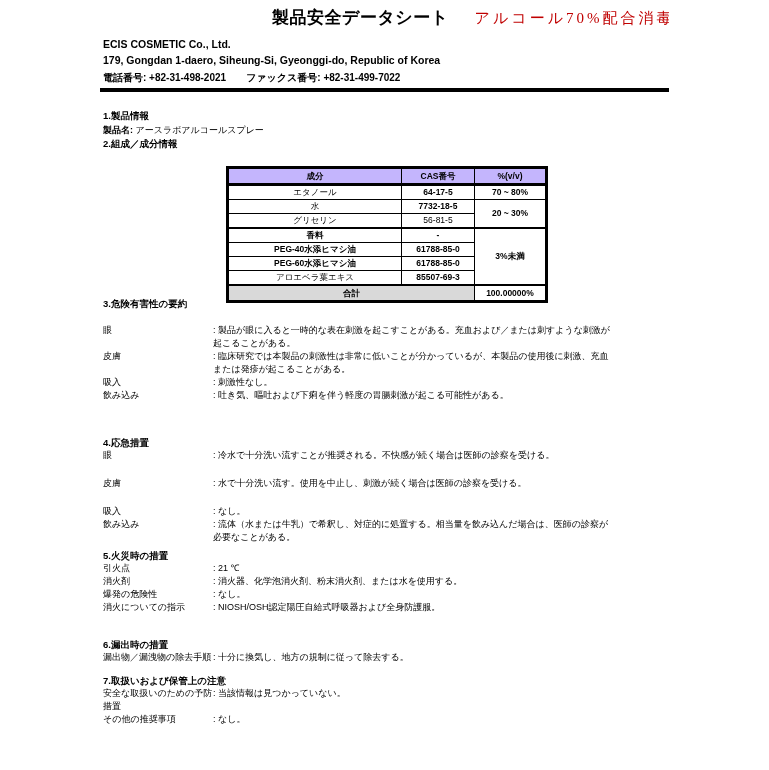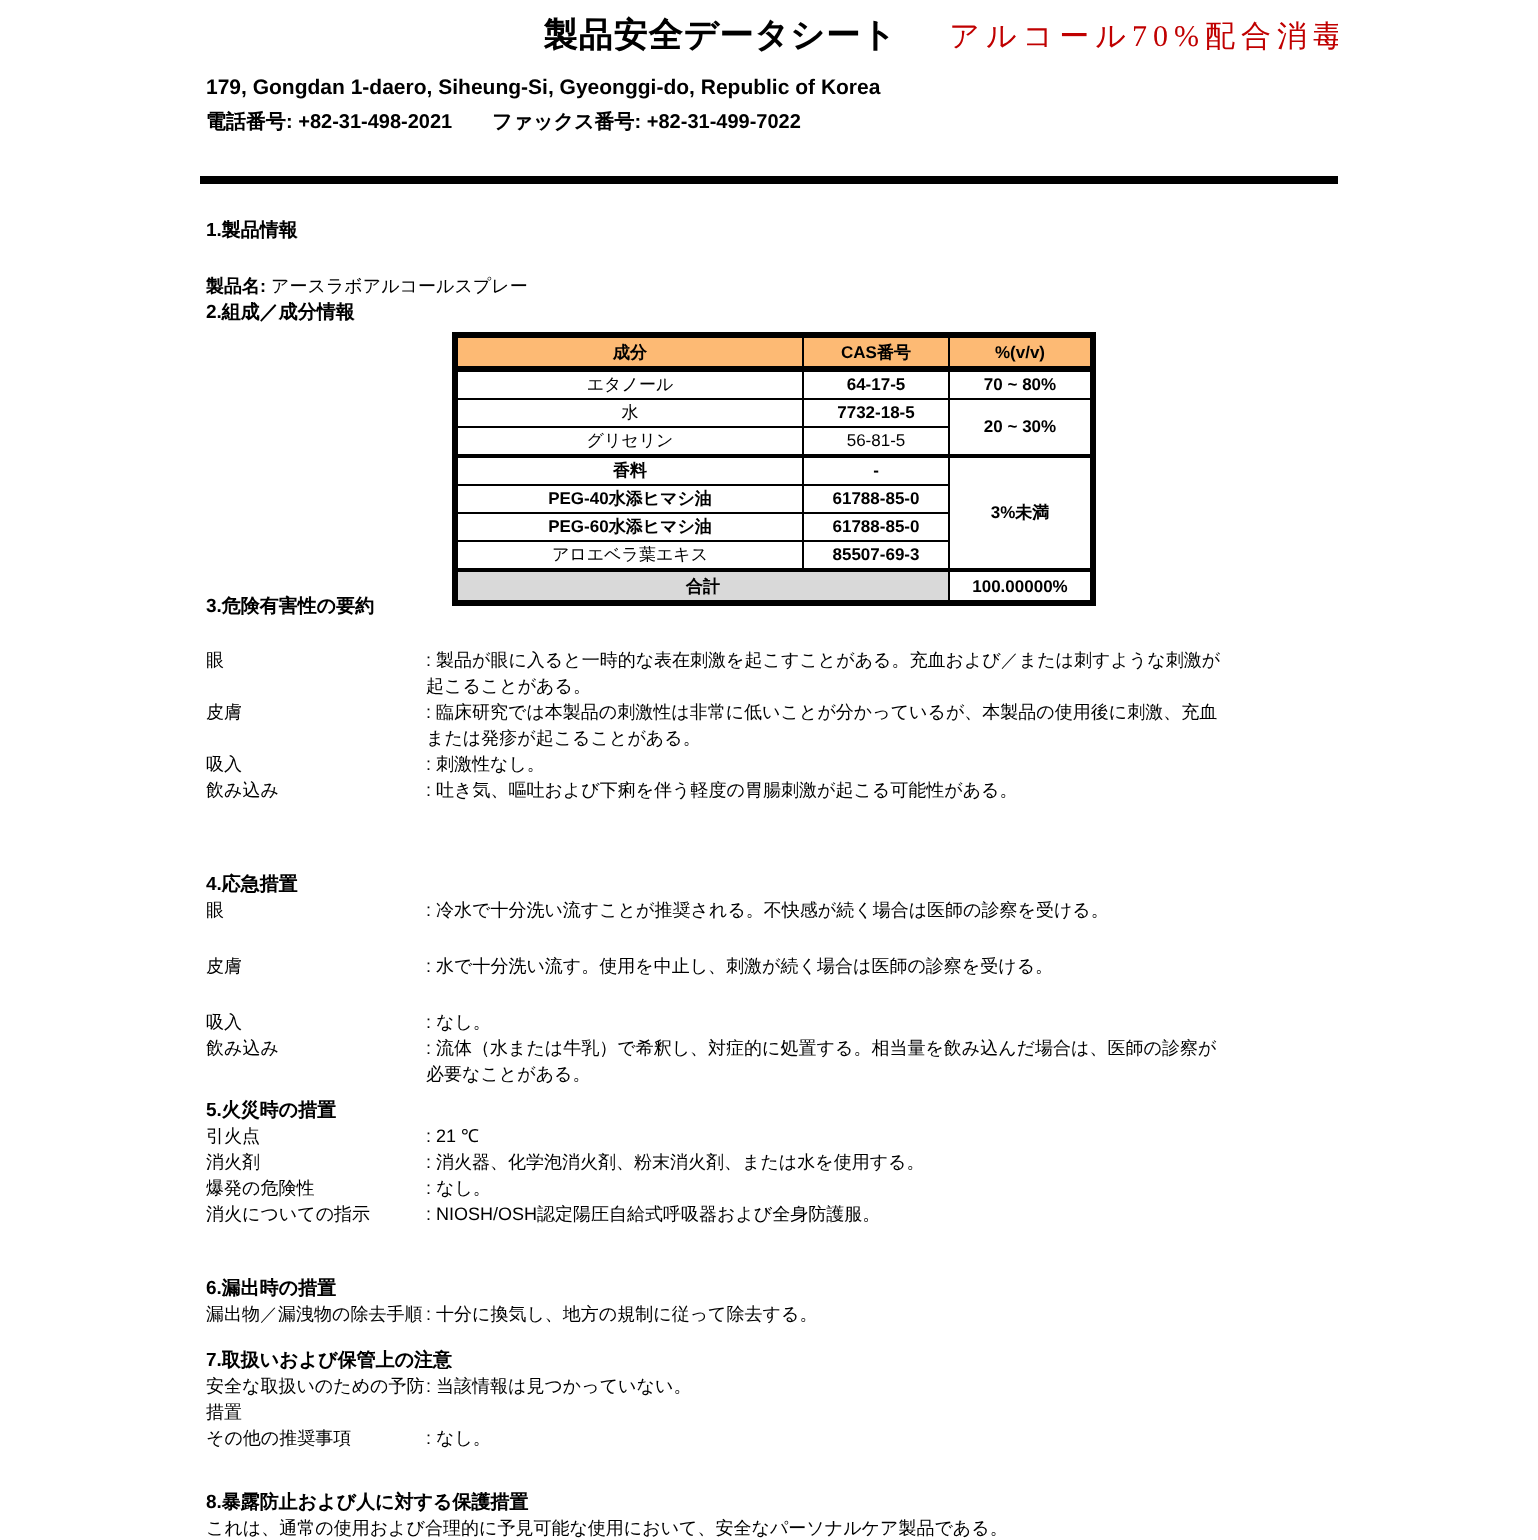--- a/index.html
+++ b/index.html
@@ -23,34 +23,34 @@
   
   .sec { position:absolute; left:103px; font-size:9px; line-height:13px; color:#000; }
   .sec-heading { font-weight:bold; font-size:9.5px; }
   .def-row { display:flex; align-items:flex-start; }
   .def-label { width:110px; flex:none; }
   .def-value { width:404px; }
   .gap15 { margin-top:15px; }
   .gap14 { margin-top:14px; }
 
   #sec1 { top:109px; }
-  .product-line { margin-top:15px; }
+  .product-line { margin-top:2px; }
   .bold { font-weight:bold; }
 
   
   .tablewrap { position:absolute; left:226px; top:166px; }
   table.ingredients { border-collapse:collapse; border:3px solid #000; font-size:8.5px; table-layout:fixed; }
   table.ingredients col.c-name { width:174px; }
   table.ingredients col.c-cas  { width:73px; }
   table.ingredients col.c-pct  { width:72px; }
   table.ingredients th, table.ingredients td {
     border:1.5px solid #000; text-align:center; vertical-align:middle;
     padding:1px 2px; height:10px; line-height:11px;
   }
-  table.ingredients thead th { background:#fdba74; border-bottom:3px solid #000; font-weight:bold; height:12px; }
+  table.ingredients thead th { background:#c4b5fd; border-bottom:3px solid #000; font-weight:bold; height:12px; }
   tr.group-top td { border-top:2px solid #000;font-weight:bold; }
   tr.tfooter td { border-top:2px solid #000; height:12px; }
   td.b { font-weight:bold; }
   td.gray { background:#d9d9d9; }
 
   
   #sec3 { top:297px; width:580px; }
   #sec4 { top:436px; width:580px; }
   #sec5 { top:549px; width:580px; }
   #sec6 { top:638px; width:580px; }
@@ -61,20 +61,21 @@
 <body>
 
 <div class="page">
 
   <div class="doc-header">
     <span class="doc-title">製品安全データシート</span>
     <span class="doc-subtitle">アルコール70%配合消毒用スプレー</span>
   </div>
 
   <div class="company-block">
+    <div class="company-name">ECIS COSMETIC Co., Ltd.</div>
     <div class="company-address">179, Gongdan 1-daero, Siheung-Si, Gyeonggi-do, Republic of Korea</div>
     <div class="company-contact">
       <span>電話番号: +82-31-498-2021</span>
       <span>ファックス番号: +82-31-499-7022</span>
     </div>
   </div>
 
   <div class="rule"></div>
 
   <div class="sec" id="sec1">
@@ -213,18 +214,14 @@
     <div class="def-row">
       <div class="def-label">安全な取扱いのための予防措置</div>
       <div class="def-value">: 当該情報は見つかっていない。</div>
     </div>
     <div class="def-row">
       <div class="def-label">その他の推奨事項</div>
       <div class="def-value">: なし。</div>
     </div>
   </div>
 
-  <div class="sec" id="sec8">
-    <div class="sec-heading">8.暴露防止および人に対する保護措置</div>
-    <div>これは、通常の使用および合理的に予見可能な使用において、安全なパーソナルケア製品である。</div>
-  </div>
 
 </div>
 
 </body></html>

